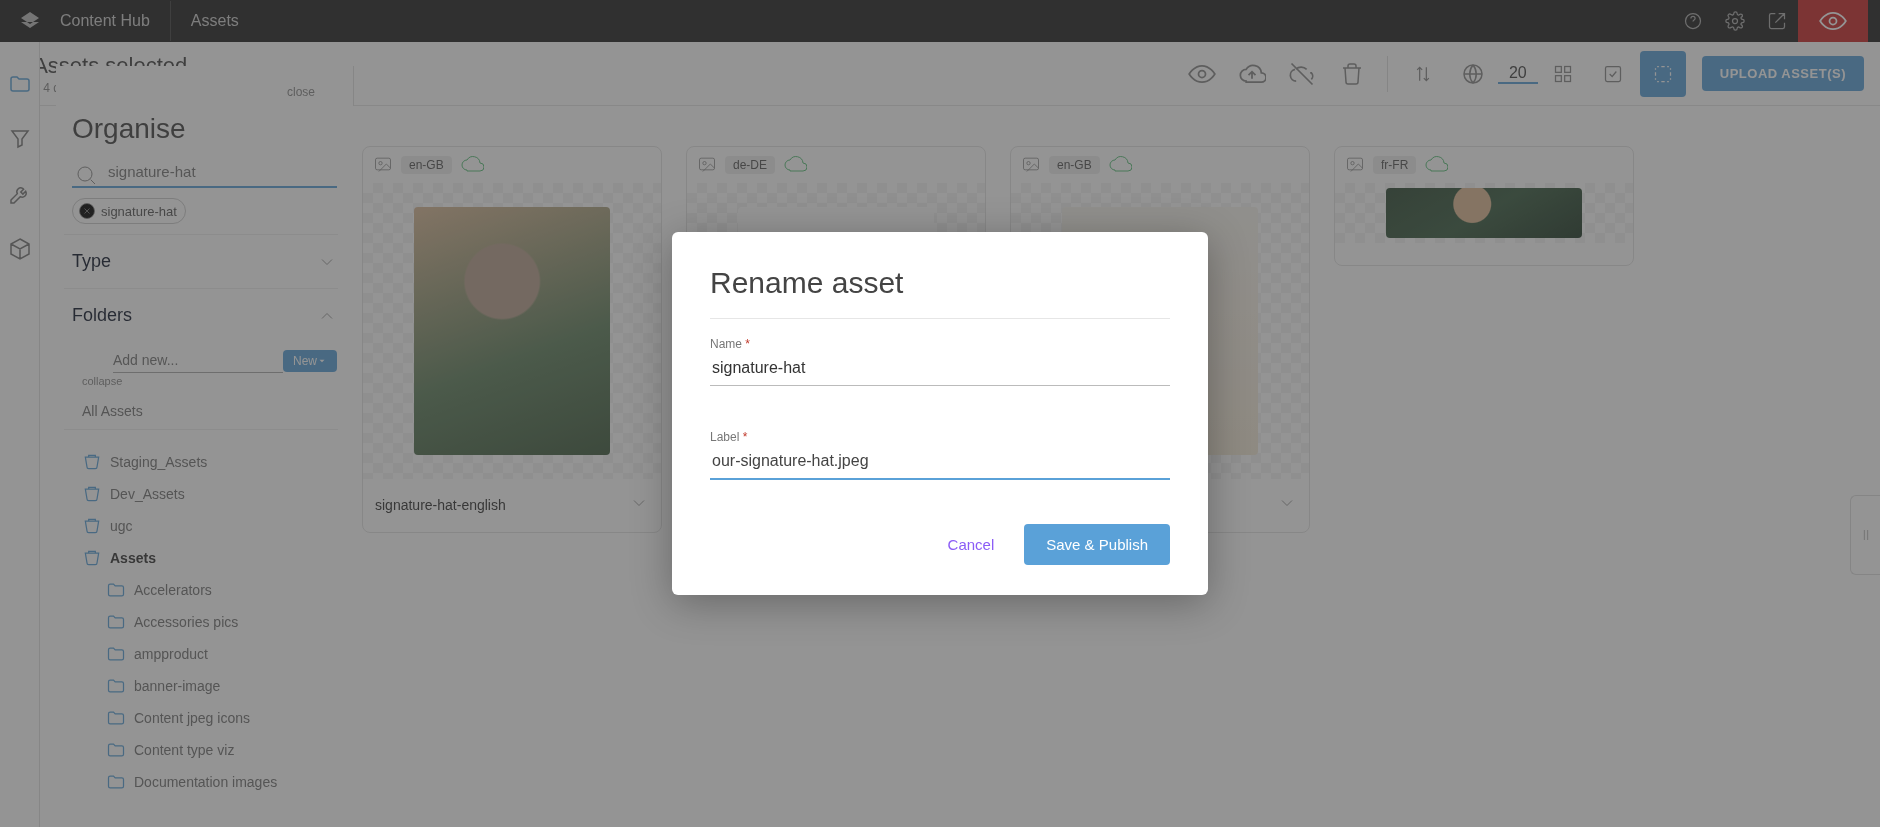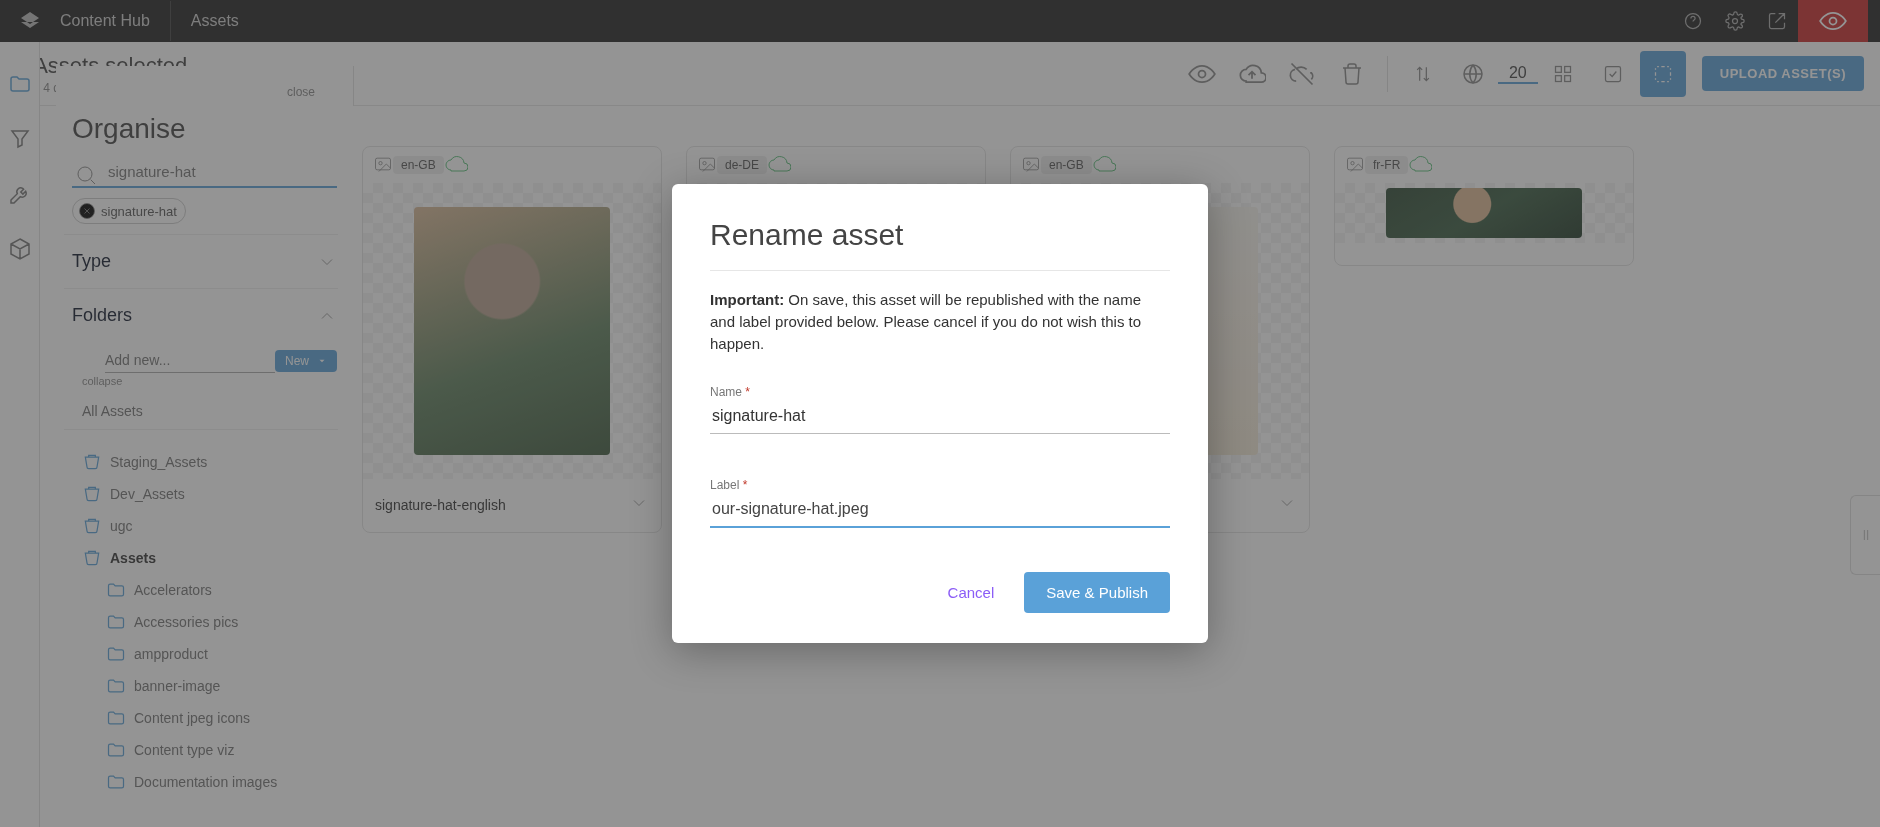--- a/index.html
+++ b/index.html
@@ -42,34 +42,34 @@
   .sidebar h1 { font-size:28px; font-weight:400; color:#444; padding:6px 8px 14px 8px; }
   .sidebar .search-wrap { position:relative; margin:0 8px; }
   .sidebar .search-wrap svg { position:absolute; left:2px; top:4px; stroke:#888; fill:none; }
   .sidebar .search-input { width:100%; border:none; border-bottom:2px solid #5aa1d8; padding:4px 4px 6px 36px; font-size:15px; color:#777; }
   .sidebar .chip { display:inline-flex; align-items:center; border:1px solid #ccc; border-radius:14px; padding:2px 8px 2px 4px; margin:10px 8px; font-size:13px; color:#555; gap:4px; }
   .sidebar .chip svg { stroke:#888; }
   .sidebar .section { border-top:1px solid #eee; padding:16px 8px; display:flex; align-items:center; justify-content:space-between; font-size:18px; font-weight:300; color:#0f172a; }
   .sidebar .section svg { stroke:#888; fill:none; }
   .sidebar .addnew-row { display:flex; align-items:center; justify-content:flex-end; padding:6px 8px 0 18px; }
   .sidebar .addnew { border:none; border-bottom:1px solid #aaa; color:#888; width:170px; padding:4px 0; font-size:14px; }
-  .sidebar .newbtn { background:#5aa1d8; color:#fff; border:none; border-radius:4px; padding:4px 10px; font-size:12px; display:flex; align-items:center; gap:8px; }
+  .sidebar .newbtn { background:#5aa1d8; color:#fff; border:none; border-radius:4px; padding:4px 10px; font-size:12px; display:flex; align-items:center; gap:0; }
   .sidebar .collapse-link { font-size:11px; color:#888; padding:2px 8px 10px 18px; display:block; }
   .sidebar .folder-list { list-style:none; }
   .sidebar .folder-list li { display:flex; align-items:center; gap:8px; padding:6px 8px 6px 18px; font-size:14px; color:#737373; cursor:pointer; }
   .sidebar .folder-list li.sub { padding-left:42px; }
   .sidebar .folder-list li.selected { font-weight:700; color:#333; }
   .sidebar .folder-list li svg { stroke:#5aa1d8; fill:none; stroke-width:1.5; flex-shrink:0; }
   .sidebar .folder-list .divider { border-top:1px solid #eee; margin:4px 0; }
 
   
   .main { position:absolute; top:106px; left:338px; right:0; bottom:0; padding:40px 24px 24px 24px; overflow:auto; background:#fff; }
   .grid { display:flex; flex-wrap:wrap; gap:24px; }
   .card { width:300px; border:1px solid #e3e3e3; border-radius:8px; overflow:hidden; display:flex; flex-direction:column; background:#fff; }
-  .card .card-top { height:36px; display:flex; align-items:center; padding:0 10px; }
+  .card .card-top { height:36px; display:flex; align-items:center; gap:8px; padding:0 10px; }
   .card .type-ic svg { stroke:#888; fill:none; }
   .card .locale-pill { background:#eee; color:#555; font-size:12px; padding:2px 8px; border-radius:4px; }
   .card .cloud svg { stroke:#5cbf7b; fill:none; }
   .card .thumb { height:296px; display:flex; align-items:center; justify-content:center;
                  background:
                    linear-gradient(45deg,#f4f4f4 25%,transparent 25%,transparent 75%,#f4f4f4 75%),
                    linear-gradient(45deg,#f4f4f4 25%,transparent 25%,transparent 75%,#f4f4f4 75%);
                  background-size:20px 20px; background-position:0 0,10px 10px; background-color:#fff; }
   .card .thumb .img-ph { width:66%; height:84%; border-radius:4px; }
   .card.c1 .img-ph { background: radial-gradient(circle at 45% 30%, #b9a18f 0 18%, transparent 19%), linear-gradient(160deg,#d8b896,#5e7e5c 60%, #3f5a3e); }
@@ -456,23 +456,20 @@
     <svg class="i" viewBox="0 0 24 24">
         <path d="M10 6v12M14 6v12"></path>
       </svg>
   </div>
 </div>
 
 <div class="scrim">
   <div class="modal">
     <h2>Rename asset</h2>
     <hr>
-    <p class="important">
-      <b>Important:</b><span> On save, this asset will be republished with the name and label provided below. Please cancel if you do not wish this to happen.</span>
-    </p>
 
     <label class="fld-label">
       <span>Name</span> <span class="req">*</span>
     </label>
     <input class="fld" value="signature-hat" style="">
 
     <label class="fld-label">
       <span>Label</span> <span class="req">*</span>
     </label>
     <input class="fld focused" value="our-signature-hat.jpeg" style="">

